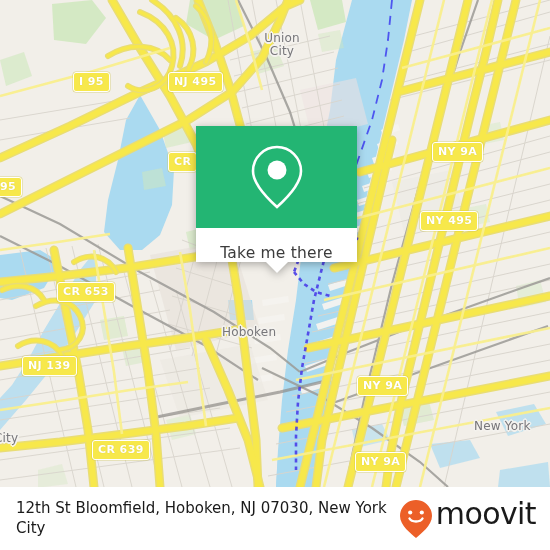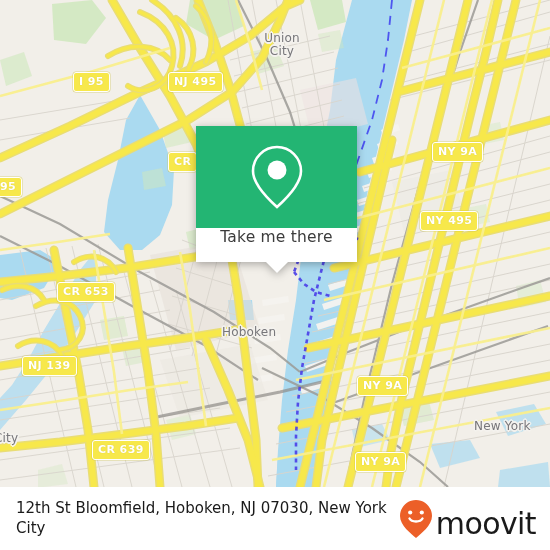--- a/index.html
+++ b/index.html
@@ -101,21 +101,21 @@
     background: #23b573;
     display: flex;
     align-items: center;
     justify-content: center;
   }
   #popup-pin { display: block; }
   #popup-foot {
     height: 34px;
     background: #ffffff;
     display: flex;
-    align-items: flex-start;
+    align-items: flex-end;
     justify-content: center;
     position: relative;
   }
   #popup-foot-label {
     color: #3c3c3c;
     font-family: "DejaVu Sans", sans-serif;
     font-size: 15.5px;
     letter-spacing: .2px;
     white-space: nowrap;
   }
@@ -148,21 +148,21 @@
     flex: 1 1 auto;
     color: #1a1a1a;
     font-family: "DejaVu Sans", sans-serif;
     font-size: 15px;
     line-height: 1.32;
     padding-right: 10px;
   }
   #footer-brand {
     flex: 0 0 auto;
     display: flex;
-    align-items: flex-end;
+    align-items: flex-start;
     gap: 2px;
   }
   #brand-mark { display: block; }
   #brand-word {
     color: #1a1a1a;
     font-family: "DejaVu Sans", sans-serif;
     font-size: 30px;
     font-weight: 500;
     letter-spacing: -.6px;
     line-height: 1;

